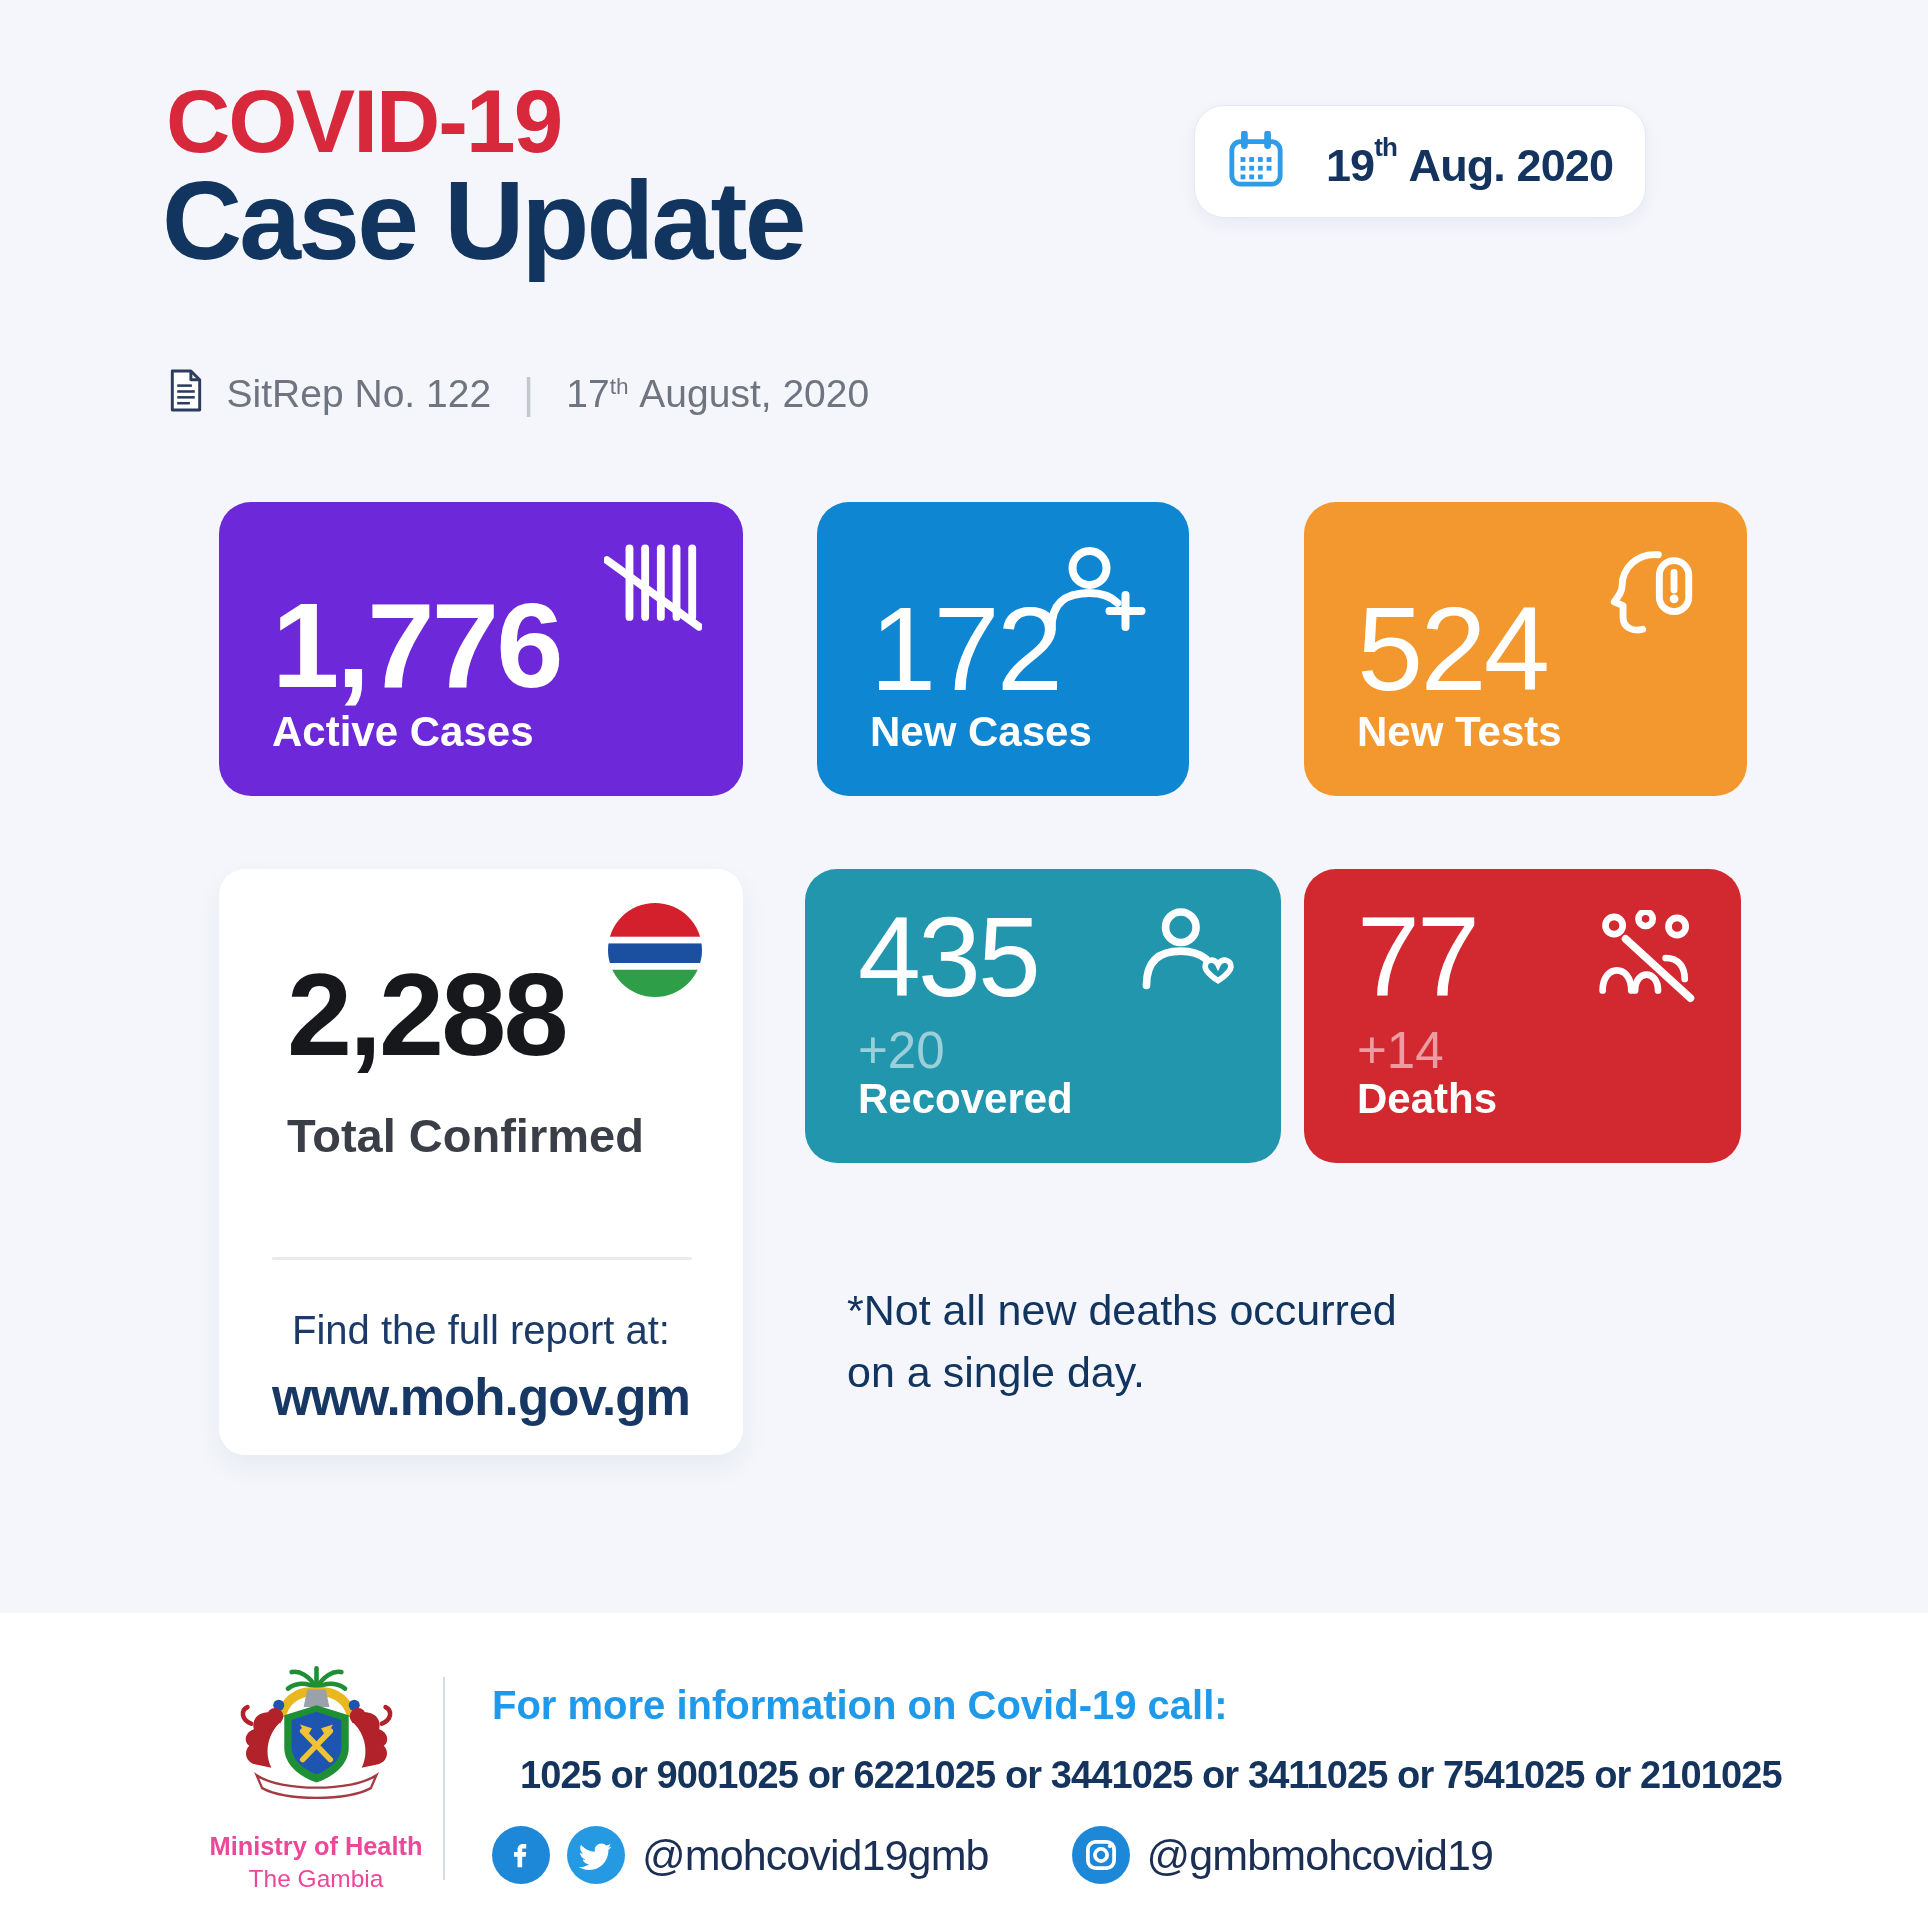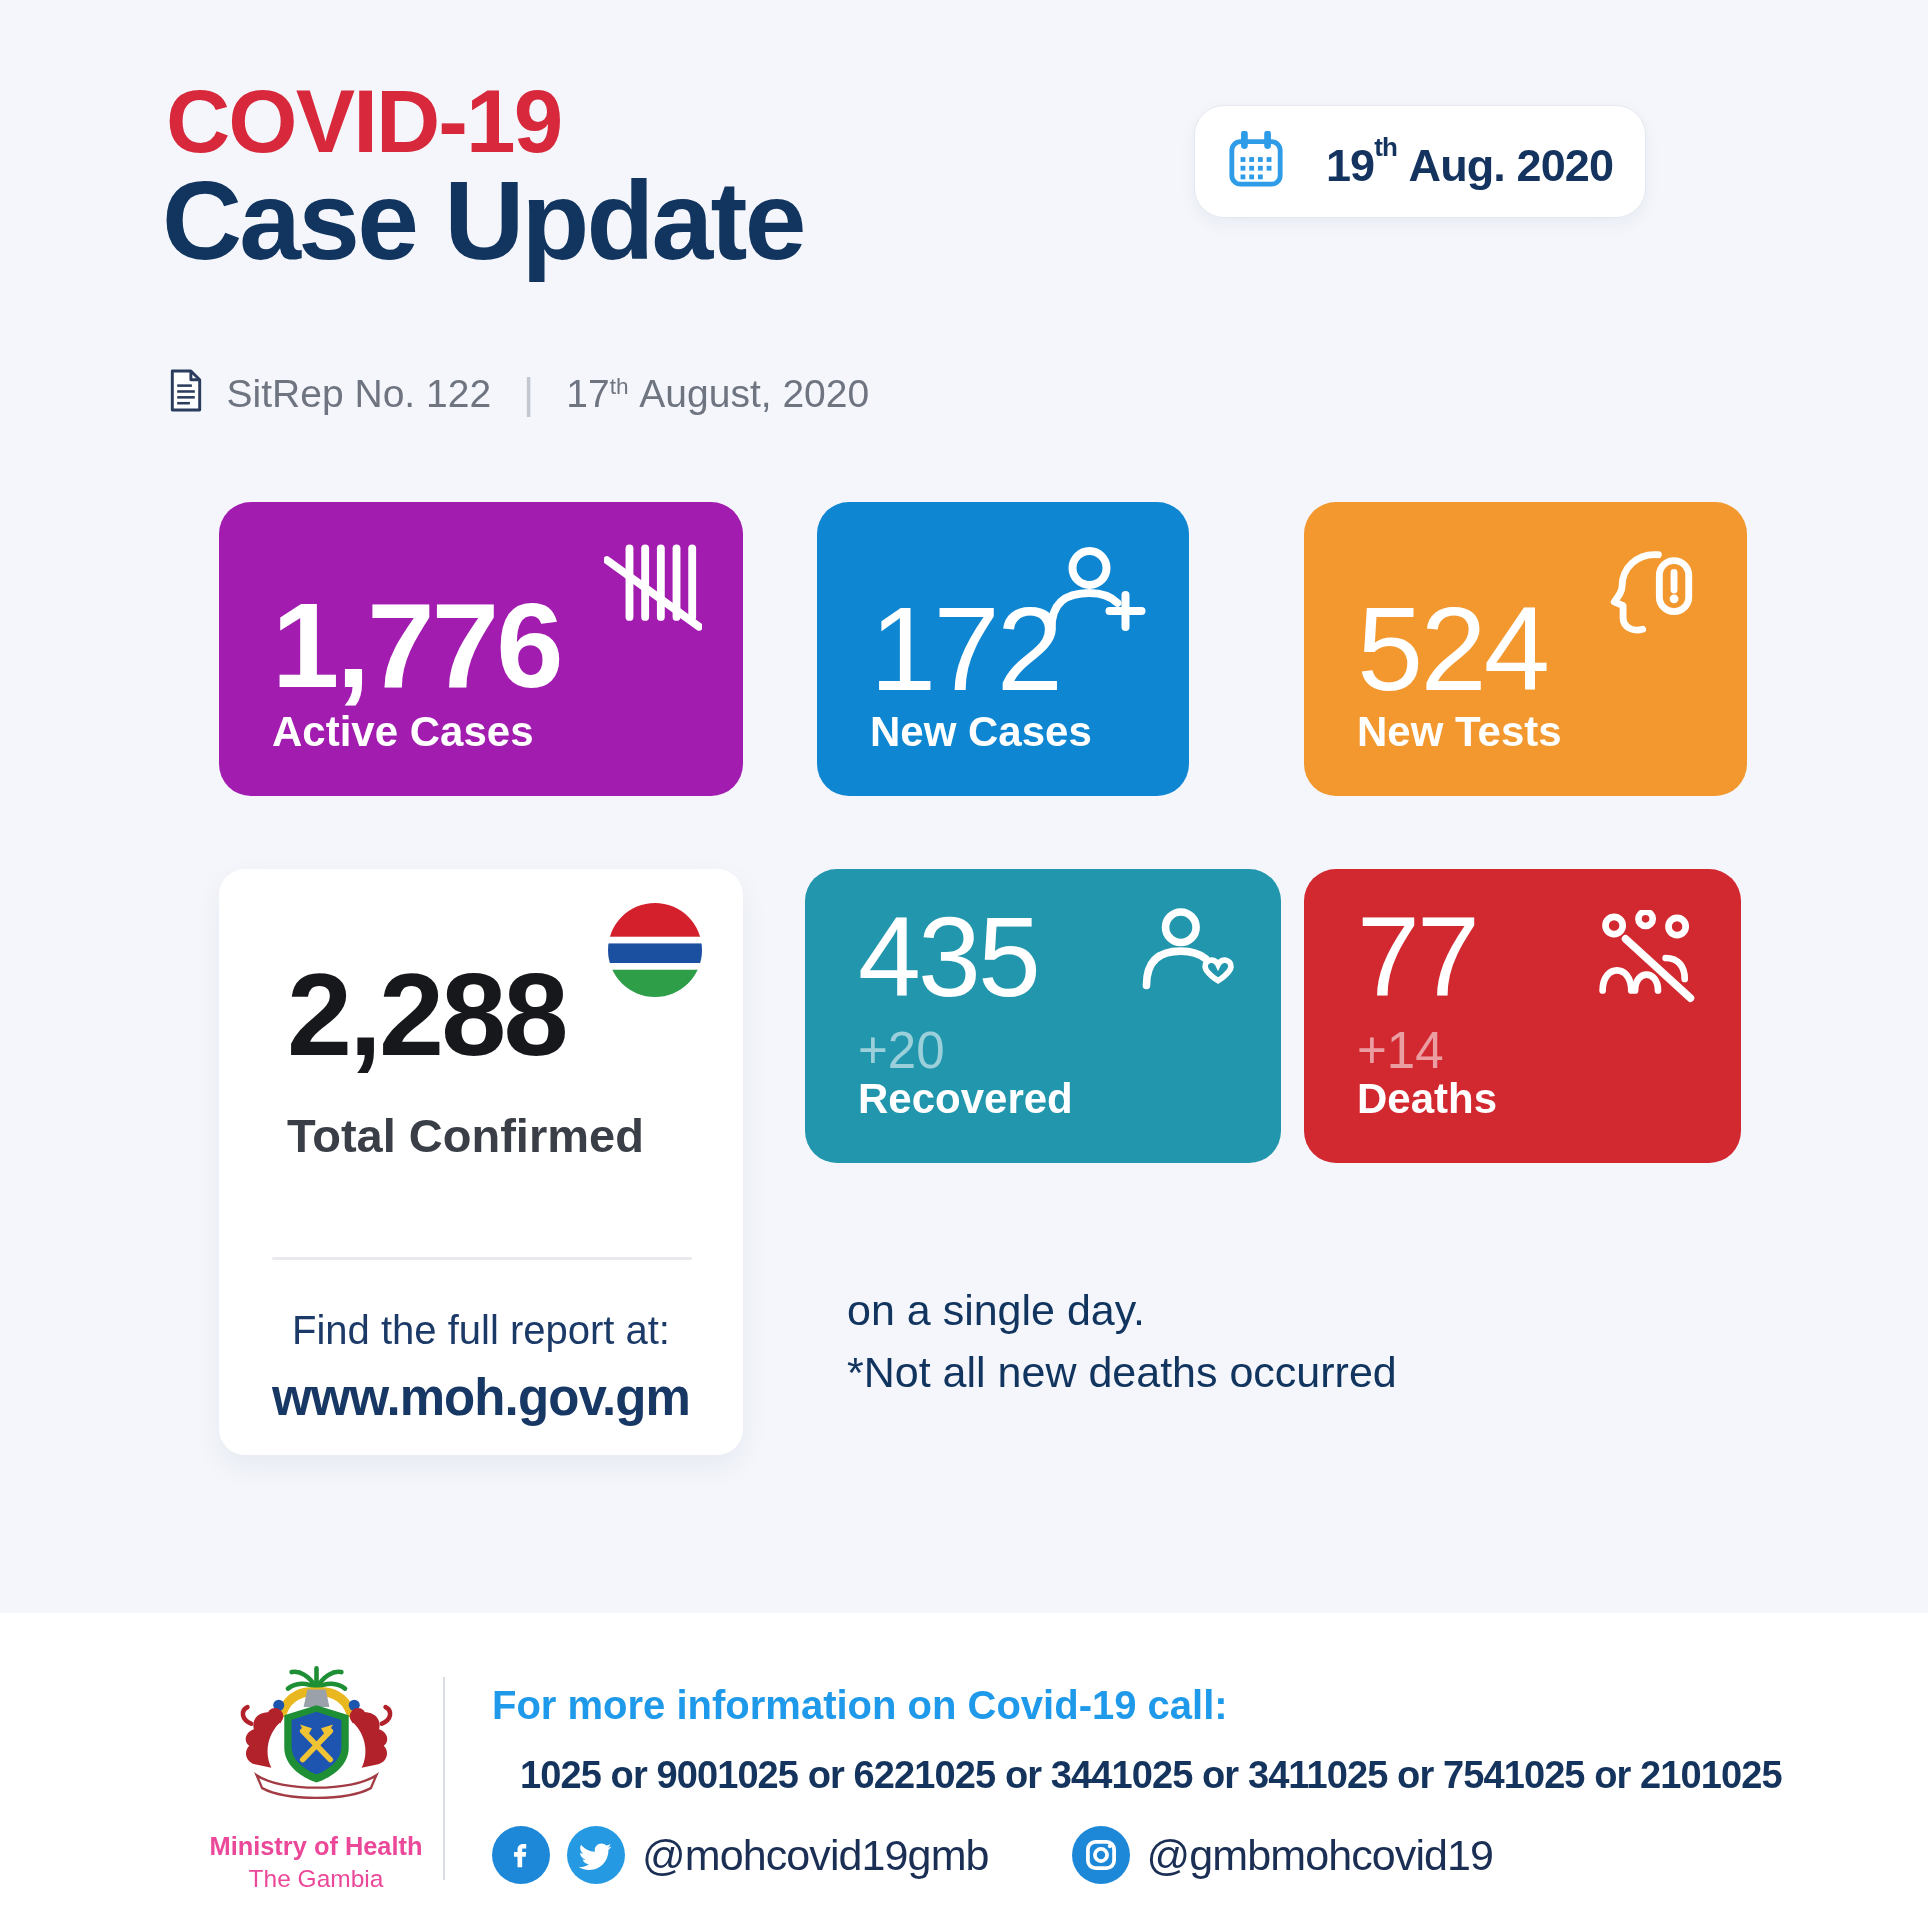--- a/index.html
+++ b/index.html
@@ -17,21 +17,21 @@
     border:1.9px solid #e5e8f0;border-radius:30px;box-shadow:0 5.6px 17px rgba(25,45,90,.05);
     display:flex;align-items:center;justify-content:center;gap:41px;
   }
   .date-text{font-size:45px;font-weight:700;color:#14335f;letter-spacing:-0.9px;}
   .date-text sup{font-size:26px;vertical-align:24.5px;font-weight:700;}
   .sitrep{position:absolute;left:168px;top:369px;display:flex;align-items:center;gap:22.6px;font-size:39px;color:#6e7581;font-weight:500;line-height:1;}
   .sitrep .sep{color:#c3c7cf;font-weight:300;font-size:43px;padding:0 9.4px;}
   .sitrep sup{font-size:22.6px;vertical-align:13px;}
   
   .card{position:absolute;border-radius:32px;color:#fff;}
-  .card-active   {left:219px; top:502px;width:524px;height:294px;background:#a21caf;}
+  .card-active   {left:219px; top:502px;width:524px;height:294px;background:#6d28d9;}
   .card-newcases {left:805px; top:502px;width:372px;height:294px;background:#0e86d2;margin-left:12px;}
   .card-newtests {left:1304px;top:502px;width:407px;height:294px;background:#f2982f;padding-left:36px;}
   .card-recovered{left:805px; top:869px;width:476px;height:294px;background:#2296ad;}
   .card-deaths   {left:1304px;top:869px;width:437px;height:294px;background:#d22931;}
   .card .num{position:absolute;left:53px;line-height:1;letter-spacing:-2.8px;}
   .card-active .num{top:83px;font-size:121px;font-weight:700;}
   .card-newcases .num,.card-newtests .num{top:87px;font-size:119px;font-weight:400;}
   .card-recovered .num,.card-deaths .num{top:32px;font-size:113px;font-weight:400;}
   .card .lbl{position:absolute;left:53px;bottom:43px;font-size:42px;font-weight:700;line-height:1;letter-spacing:0;}
   .card .delta{position:absolute;left:53px;top:156px;font-size:51px;font-weight:400;color:rgba(255,255,255,.55);line-height:1;}
@@ -204,22 +204,22 @@
           <circle cx="86" cy="17" r="9"></circle>
         <path d="M8 84 C8 56 38 56 38 84"></path>
         <path d="M42 84 C42 62 66 62 66 84"></path>
         <path d="M74 50 C88 50 94 60 94 72"></path>
         <line x1="32" y1="30" x2="100" y2="92" stroke-width="8"></line>
       </svg>
     </span>
   </div>
 
   <div class="note">
+    <span>*Not all new deaths occurred</span>
     <span>on a single day.</span>
-    <span>*Not all new deaths occurred</span>
   </div>
 
   <div class="footer">
     <span class="coat">
       <svg width="175" height="162" viewBox="0 0 190 170">
 
         <g fill="none" stroke="#1f8f35" stroke-width="5" stroke-linecap="round">
           <path d="M95 26 C95 14 95 8 95 4"></path>
           <path d="M95 26 C88 12 76 6 68 8"></path>
           <path d="M95 26 C102 12 114 6 122 8"></path>

